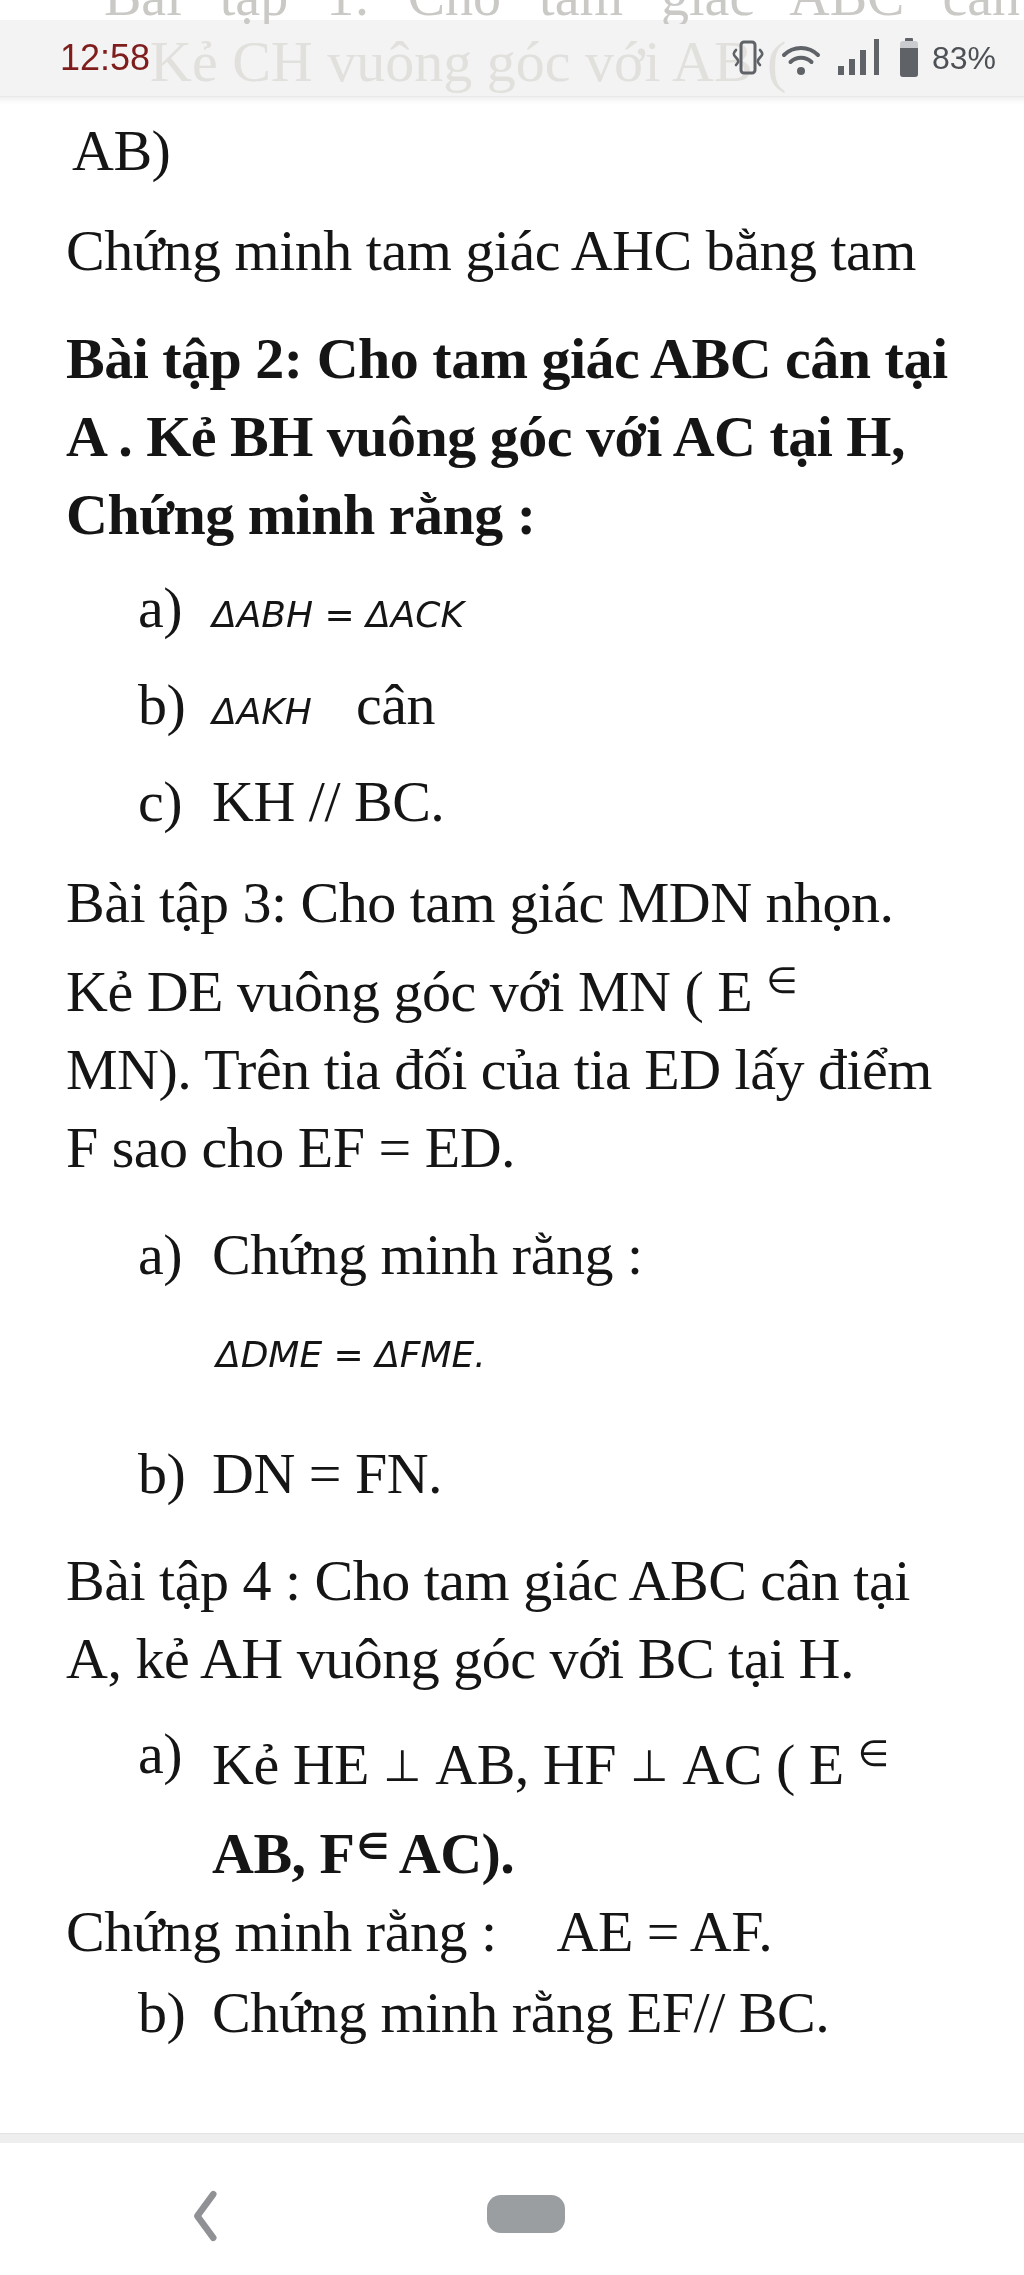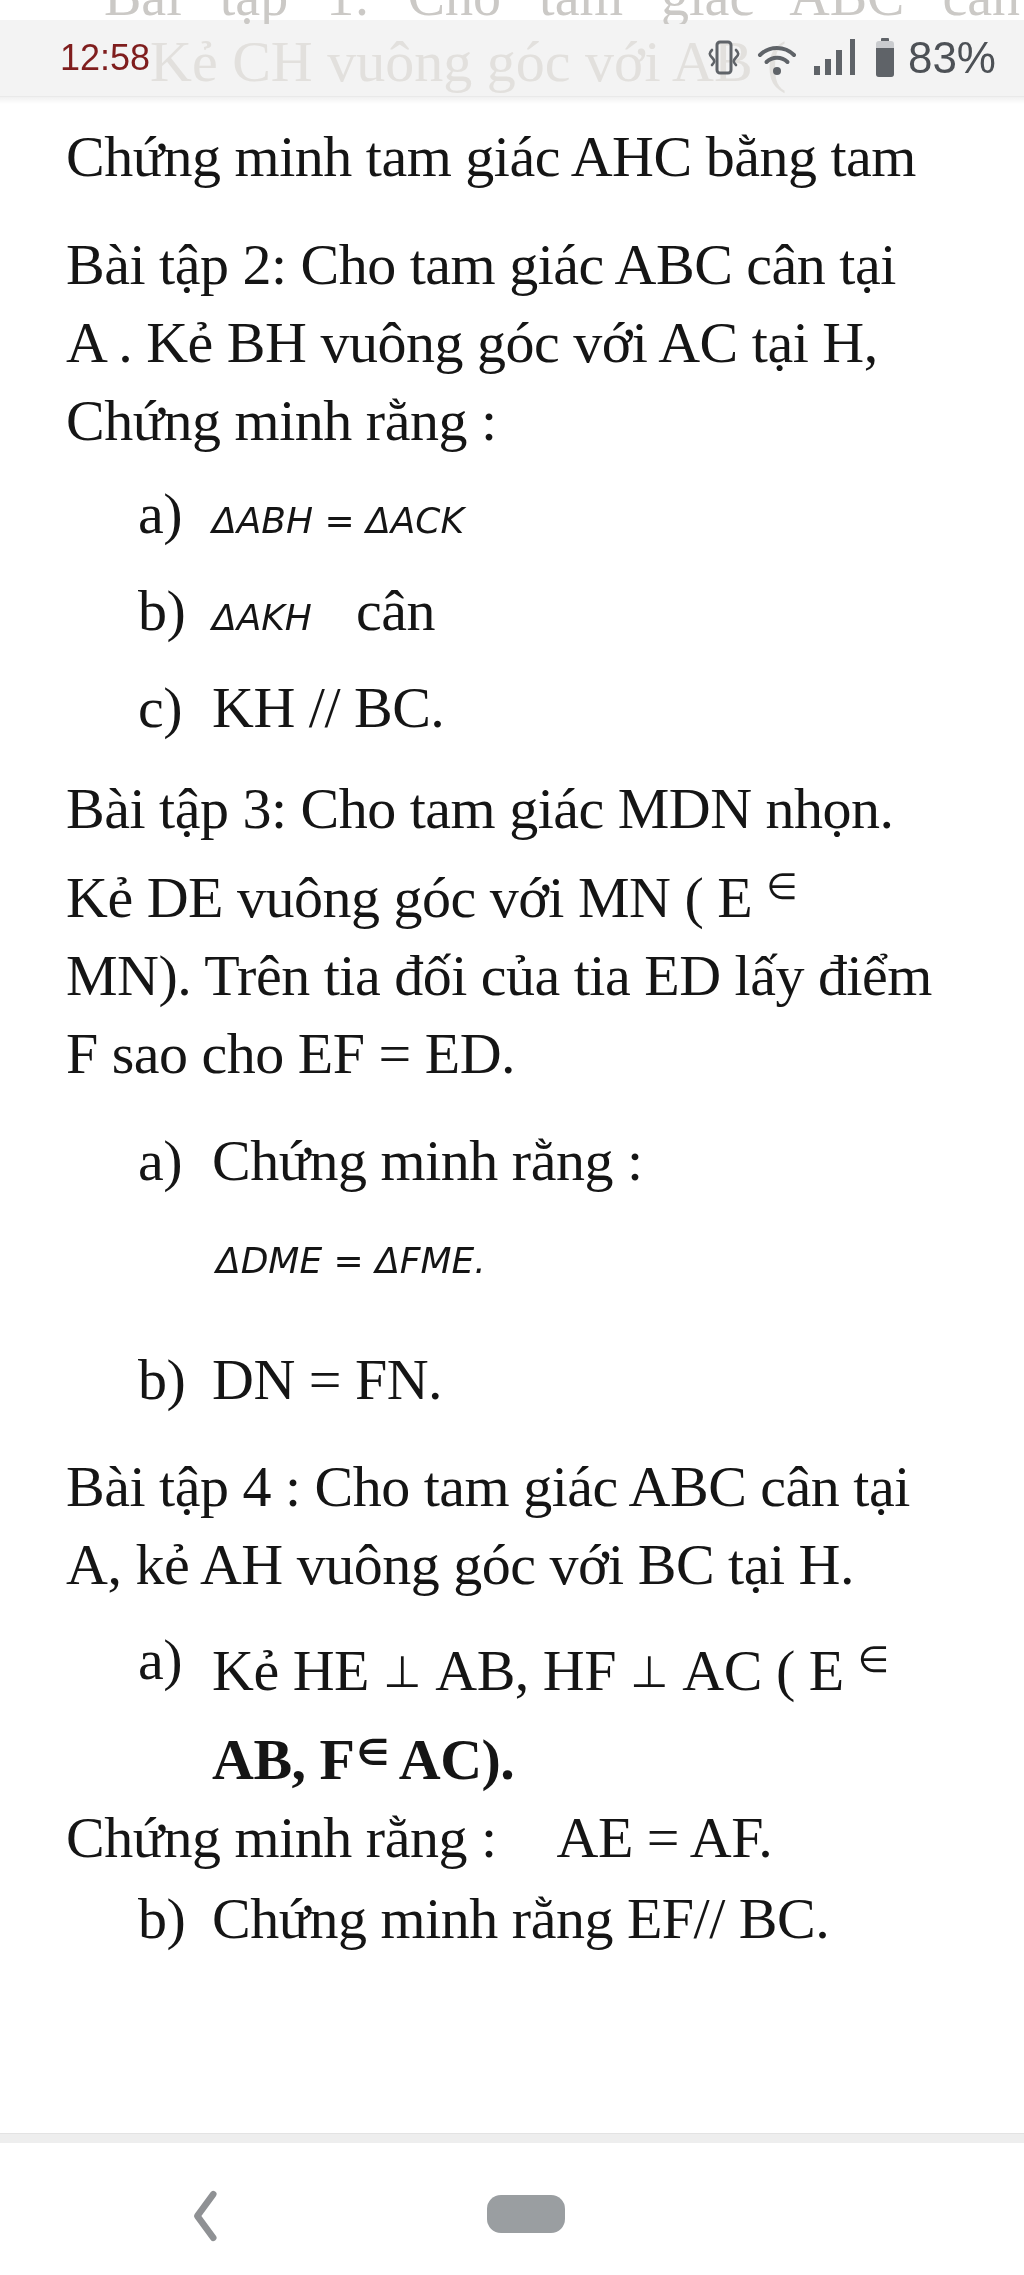--- a/index.html
+++ b/index.html
@@ -11,30 +11,30 @@
   .ghost-top span{display:block;position:relative;top:-36px;padding-left:104px;
                   font-size:56px;color:#cbc9c6;white-space:nowrap;word-spacing:24px;}
 
   
   .statusbar{position:absolute;top:20px;left:0;right:0;height:76px;background:rgba(243,243,243,0.97);
              z-index:2;overflow:hidden;border-bottom:1px solid #e9e9e9;}
   .ghost2{position:absolute;left:150px;top:4px;font-size:58px;color:#e2e0dd;white-space:nowrap;line-height:76px;}
   .time{position:absolute;left:60px;top:50%;transform:translateY(-50%);
         font-family:"Liberation Sans",sans-serif;font-size:36px;color:#7f1d1d;}
   .sb-icons{position:absolute;right:28px;top:0;height:100%;display:flex;align-items:center;gap:12px;}
-  .batt-label{font-family:"Liberation Sans",sans-serif;font-size:44px;color:#4d5156;}
+  .batt-label{font-family:"Liberation Sans",sans-serif;font-size:32px;color:#4d5156;}
   .sb-shadow{position:absolute;top:97px;left:0;right:0;height:7px;z-index:2;
              background:linear-gradient(rgba(0,0,0,0.06),rgba(0,0,0,0));}
 
   
   .doc{position:absolute;top:96px;left:0;right:0;padding:0 14px 0 66px;}
   .line{font-size:58px;line-height:78px;white-space:nowrap;letter-spacing:-0.5px;}
   .ab{margin-top:16px;margin-left:6px;}
   .p1{margin-top:22px;}
-  .p2{margin-top:30px;}
+  .p2{margin-top:30px;font-weight:bold;}
   .list2{margin-top:12px;}
   .item{position:relative;padding-left:146px;line-height:84px;font-size:58px;white-space:nowrap;letter-spacing:-0.5px;}
   .item .marker{position:absolute;left:72px;}
   .list2 .item{margin-bottom:6px;}
   .formula{font-family:"DejaVu Sans",sans-serif;font-style:italic;font-weight:500;
            font-size:36px;letter-spacing:0;}
   .after{margin-left:30px;}
   .p3{margin-top:20px;}
   .sup{font-family:"DejaVu Sans",sans-serif;font-style:normal;font-size:36px;
        vertical-align:18px;padding-left:14px;letter-spacing:0;}
@@ -93,20 +93,21 @@
         <rect x="2" y="3" width="18" height="36" rx="3" fill="#c9cbce"></rect>
         <path d="M2 10 h18 v26 a3 3 0 0 1 -3 3 h-12 a3 3 0 0 1 -3 -3 z" fill="#5f6368"></path>
       </svg>
       <span class="batt-label">83%</span>
     </div>
   </div>
   <div class="sb-shadow"></div>
 
   <div class="doc">
 
+    <div class="line ab">AB)</div>
 
     <div class="p1">
       <div class="line">Chứng minh tam giác AHC bằng tam</div>
     </div>
 
     <div class="p2">
       <div class="line">Bài tập 2: Cho tam giác ABC cân tại</div>
       <div class="line">A . Kẻ BH vuông góc với AC tại H,</div>
       <div class="line">Chứng minh rằng :</div>
     </div>

